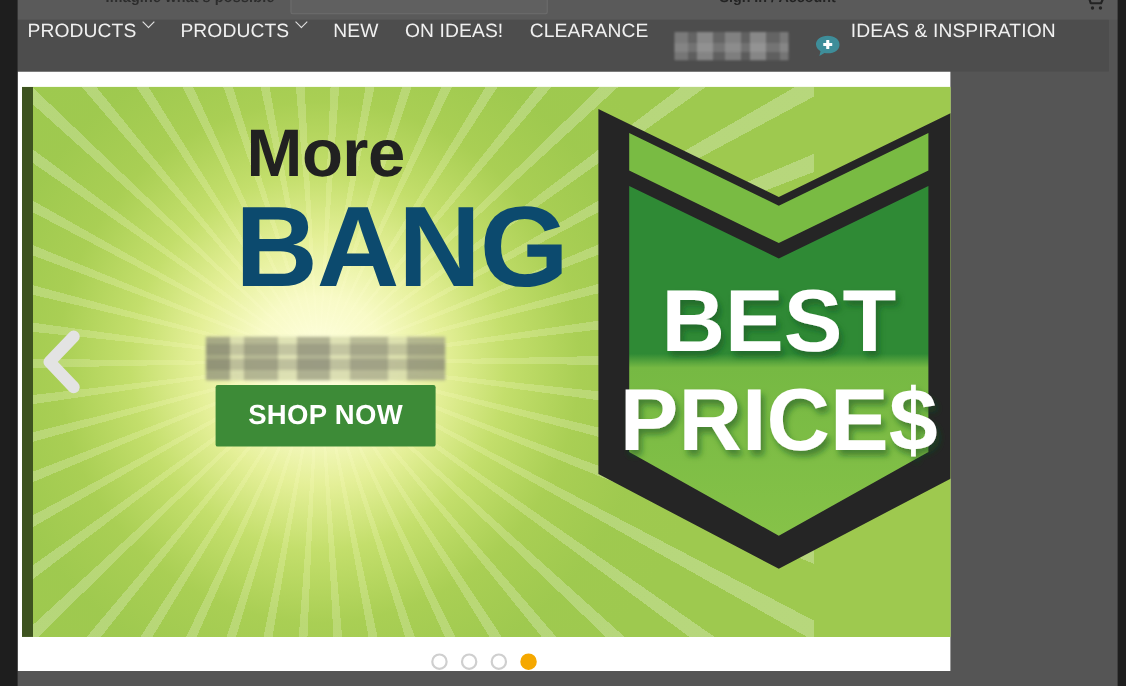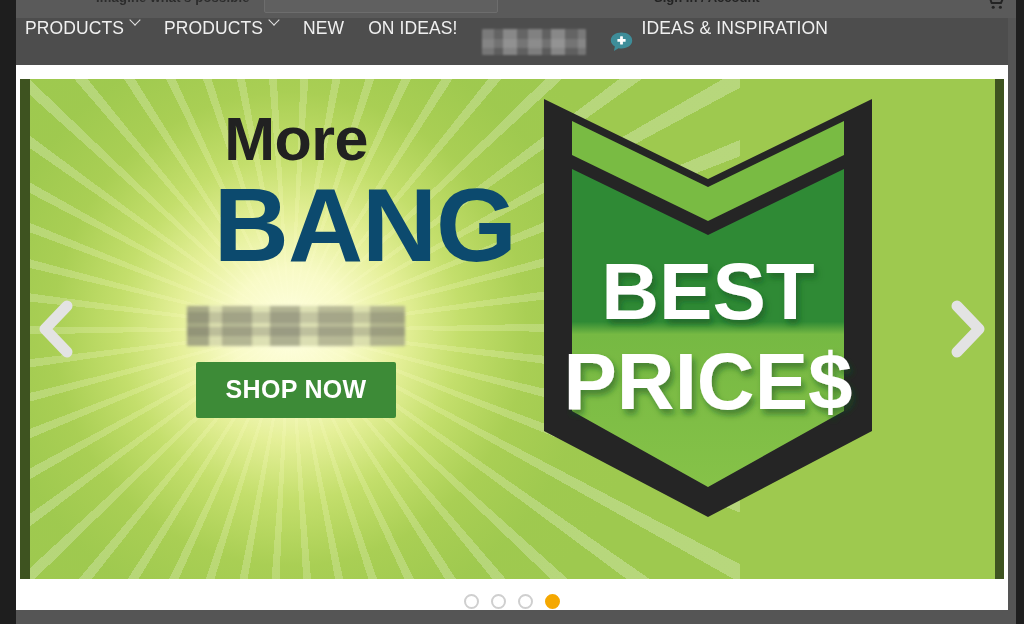--- a/index.html
+++ b/index.html
@@ -178,21 +178,21 @@
     margin-right: 9px;
     flex: 0 0 auto;
   }
   .ideas-bubble svg { display: block; }
 
   
   .hero-wrap {
     position: absolute;
     left: 16px;
     top: 65px;
-    width: 992px;
+    width: 848px;
     height: 545px;
     background: #ffffff;
     z-index: 20;
     overflow: hidden;
   }
   .hero-stage {
     position: absolute;
     left: 4px;
     top: 14px;
     width: 984px;
@@ -303,21 +303,21 @@
       linear-gradient(0deg,
         rgba(200,204,165,.30) 0 24%,
         rgba(118,118,104,.45) 24% 48%,
         rgba(206,210,172,.25) 48% 58%,
         rgba(125,125,110,.42) 58% 84%,
         rgba(210,214,176,.25) 84% 100%);
     filter: blur(1.6px);
   }
   .shop-now {
     display: inline-block;
-    margin-top: 16px;
+    margin-top: 4px;
     padding: 13px 30px 14px;
     background: #3d8b37;
     color: #ffffff;
     font-size: 25px;
     font-weight: bold;
     letter-spacing: .3px;
     border: 0;
     border-radius: 2px;
     cursor: pointer;
     font-family: "Liberation Sans", sans-serif;
@@ -421,20 +421,23 @@
     </div>
 
     <div class="nav-item">
       <span>NEW</span>
     </div>
 
     <div class="nav-item">
       <span>ON IDEAS!</span>
     </div>
 
+    <div class="nav-item">
+      <span>CLEARANCE</span>
+    </div>
 
     <div class="nav-redacted"></div>
 
     <div class="ideas-group">
       <span class="ideas-bubble">
         <svg viewBox="0 0 23 20" width="23" height="20" aria-hidden="true">
           <path d="M11.5 0.6C5.2 0.6 0.8 4 0.8 8.3c0 2.6 1.6 4.9 4.1 6.3
                    l-1.0 4.3 4.6-2.7c1.0 0.2 2.0 0.3 3.0 0.3
                    6.3 0 10.7-3.4 10.7-7.9S17.8 0.6 11.5 0.6z" fill="#3e8d99"></path>
           <rect x="10.1" y="4.3" width="2.8" height="8.2" rx="0.5" fill="#ffffff"></rect>

